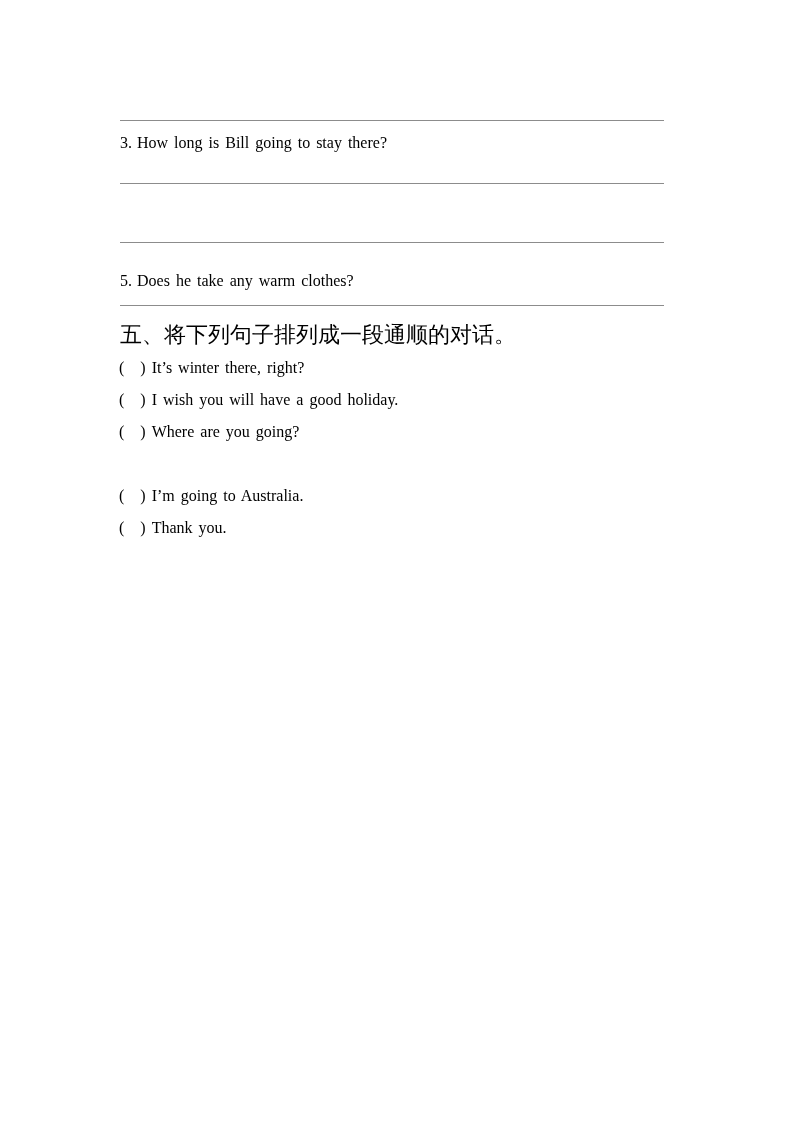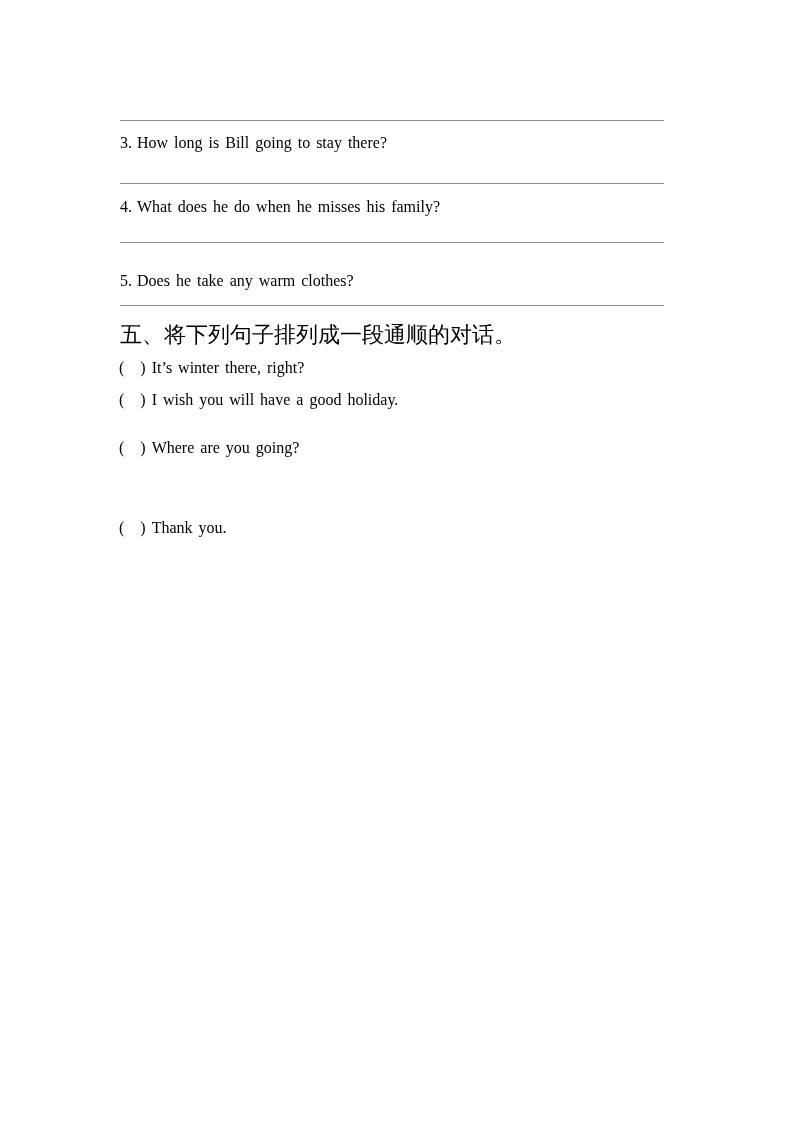--- a/index.html
+++ b/index.html
@@ -65,43 +65,43 @@
 
   <div class="answer-line" style="top:120px"></div>
   <div class="answer-line" style="top:183px"></div>
   <div class="answer-line" style="top:242px"></div>
   <div class="answer-line" style="top:305px"></div>
 
   <div class="question" style="top:133px">
     <span class="question-number">3.</span><span>How long is Bill going to stay there?</span>
   </div>
 
-  <div class="question" style="top:197px">
-    <span class="question-number">4.</span><span>What does he do when he misses his family?</span>
-  </div>
 
   <div class="question" style="top:271px">
     <span class="question-number">5.</span><span>Does he take any warm clothes?</span>
   </div>
 
   <div class="section-heading" style="top:324px">
     <span>五、</span><span>将下列句子排列成一段通顺的对话。</span>
   </div>
 
   <div class="dialog-row" style="top:358px">
     <span class="paren">(</span><span class="paren-gap"></span><span class="paren">)</span><span class="sentence">It’s winter there, right?</span>
   </div>
 
   <div class="dialog-row" style="top:390px">
     <span class="paren">(</span><span class="paren-gap"></span><span class="paren">)</span><span class="sentence">I wish you will have a good holiday.</span>
   </div>
 
-  <div class="dialog-row" style="top:438px">
+  <div class="dialog-row" style="top:422px">
     <span class="paren">(</span><span class="paren-gap"></span><span class="paren">)</span><span class="sentence">Where are you going?</span>
   </div>
 
 
+  <div class="dialog-row" style="top:486px">
+    <span class="paren">(</span><span class="paren-gap"></span><span class="paren">)</span><span class="sentence">I’m going to Australia.</span>
+  </div>
 
   <div class="dialog-row" style="top:518px">
     <span class="paren">(</span><span class="paren-gap"></span><span class="paren">)</span><span class="sentence">Thank you.</span>
   </div>
 
 </div>
 
 </body></html>

